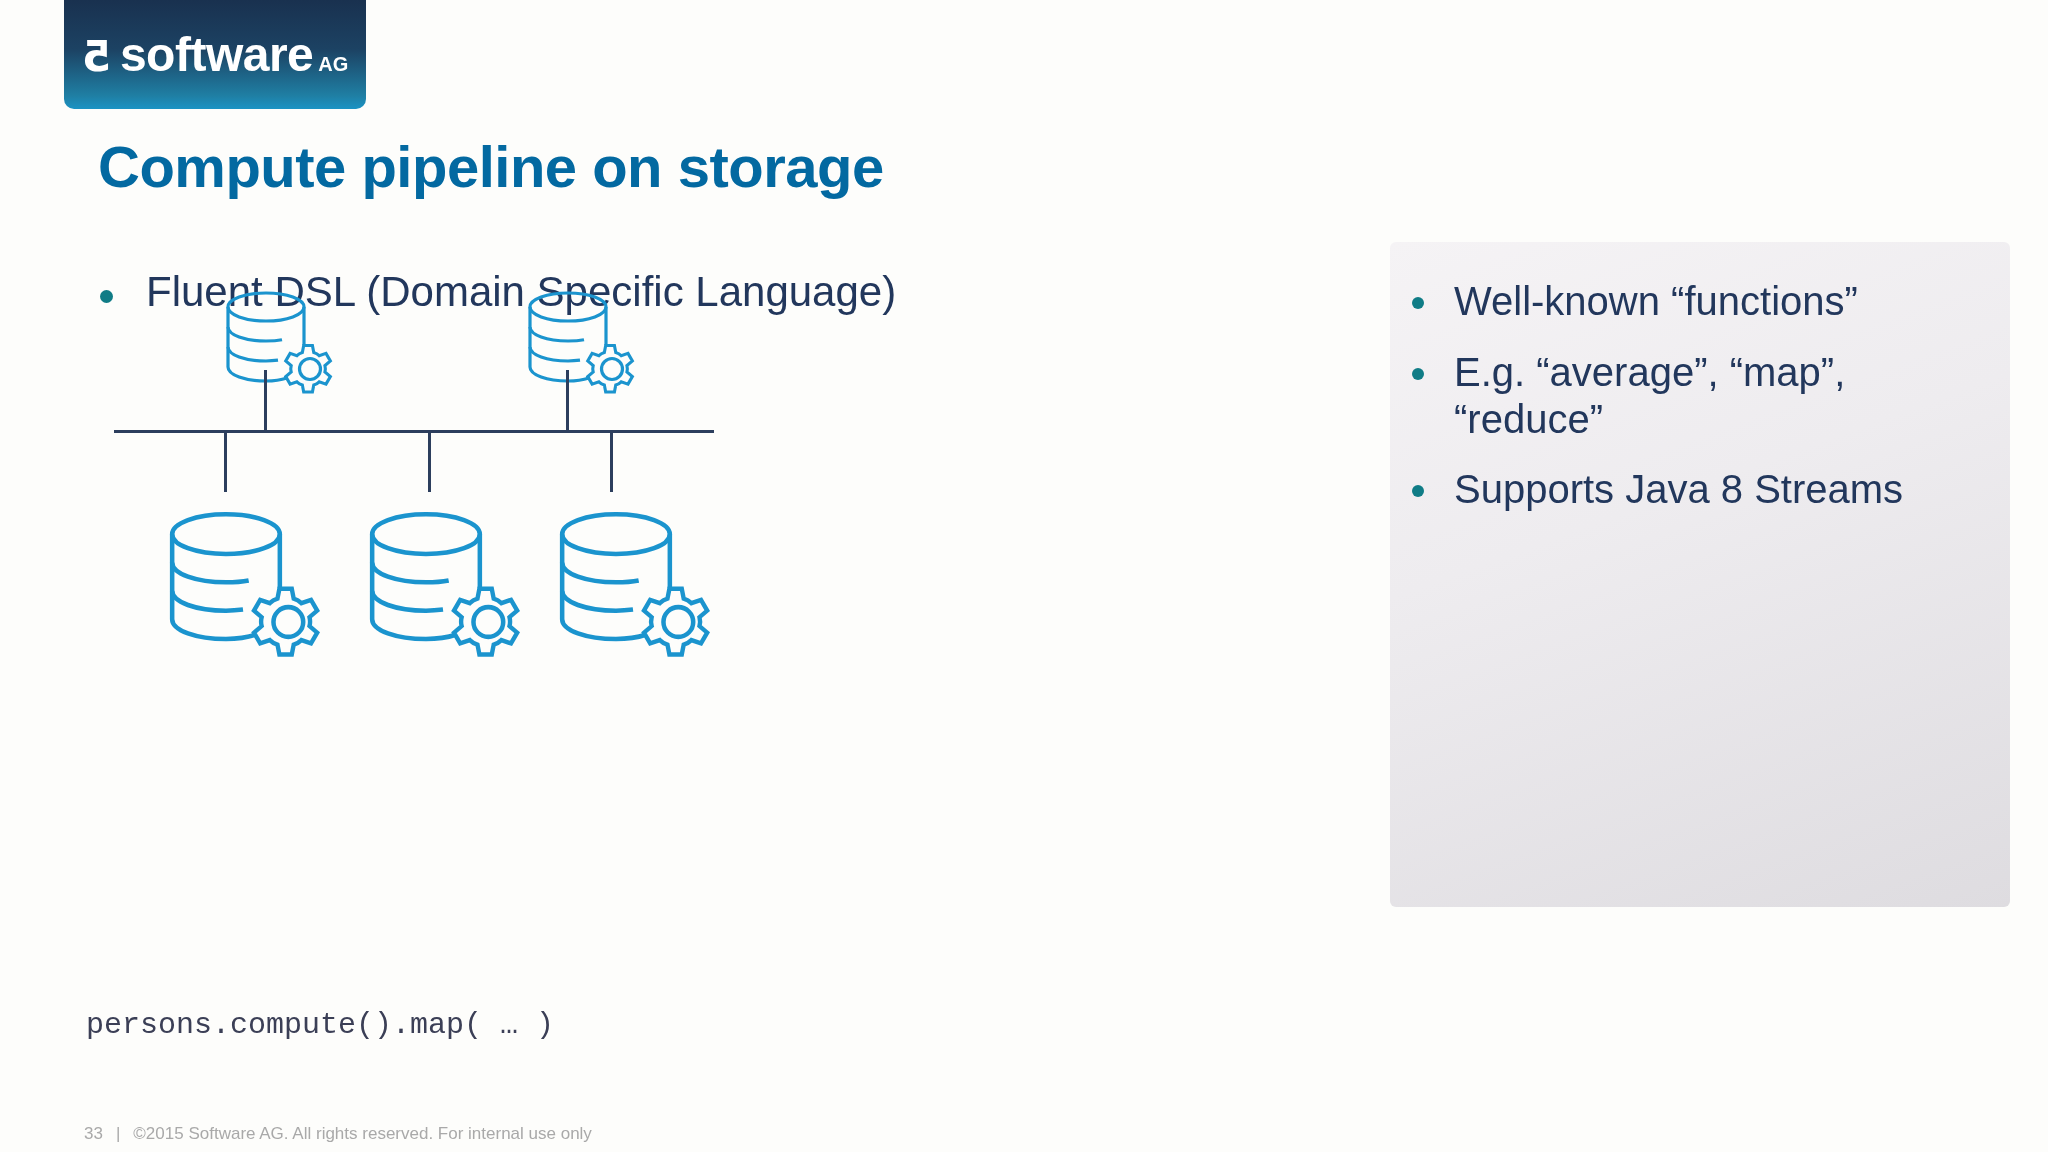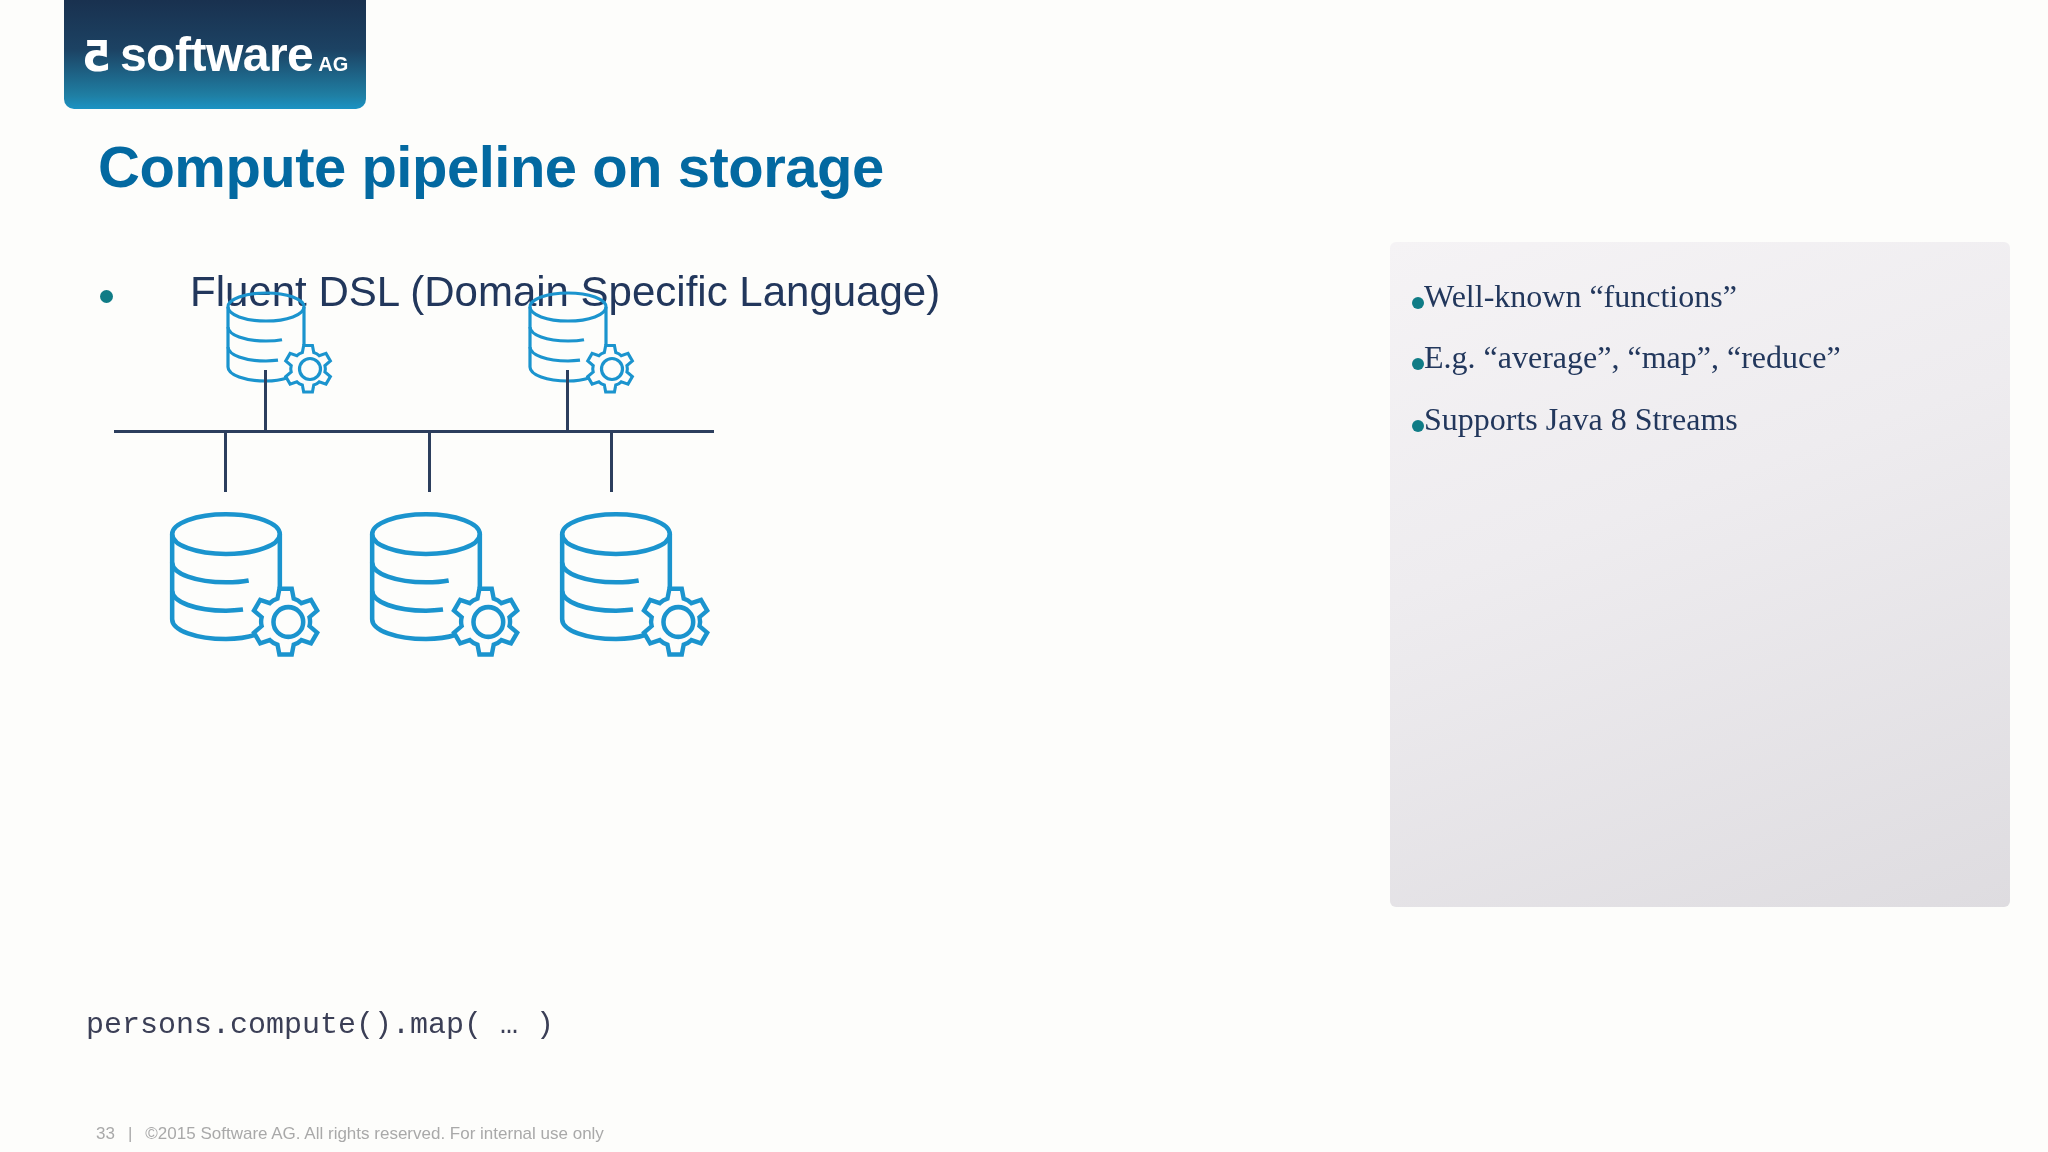--- a/index.html
+++ b/index.html
@@ -29,21 +29,21 @@
   
   .slide-title{
     position:absolute;left:98px;top:133px;
     font-size:58px;font-weight:bold;color:#0369a1;
     letter-spacing:-0.5px;white-space:nowrap;
   }
 
   
   .left-bullet{
     position:absolute;left:100px;top:268px;
-    display:flex;align-items:flex-start;gap:44px;
+    display:flex;align-items:flex-start;
   }
   .dot{
     width:13px;height:13px;border-radius:50%;
     background:#107c86;flex:0 0 auto;margin-top:22px;
   }
   .left-bullet .txt{
     margin-left:33px;font-size:42px;color:#22375c;white-space:nowrap;
   }
 
   
@@ -55,34 +55,34 @@
   
   .panel{
     position:absolute;left:1390px;top:242px;width:620px;height:665px;
     background:linear-gradient(160deg,#f5f3f5 0%,#eeecef 40%,#dedce0 100%);
     border-radius:6px;
   }
   .panel-list{padding:36px 26px 0 22px;}
   .p-item{display:flex;align-items:flex-start;margin-bottom:24px;}
   .p-item .dot{margin-top:19px;width:12px;height:12px;}
   .p-item .ptxt{
-    font-size:32px;line-height:1.17;color:#22375c;font-family:Liberation Serif, serif;
+    margin-left:30px;font-size:40px;line-height:1.17;color:#22375c;
   }
 
   
   .code{
     position:absolute;left:86px;top:922px;
     font-family:"Liberation Mono", monospace;
     font-size:30px;line-height:1.38;color:#3b3f56;
     white-space:pre;
   }
 
   
   .footer{
-    position:absolute;left:96px;top:1124px;
+    position:absolute;left:84px;top:1124px;
     font-size:17px;color:#a9a9a9;display:flex;align-items:center;
   }
   .footer .sep{margin:0 13px;}
 </style>
 </head>
 <body>
 
 <div class="logo-box">
   <div class="logo-inner">
     <span class="logo-mark">5</span>

